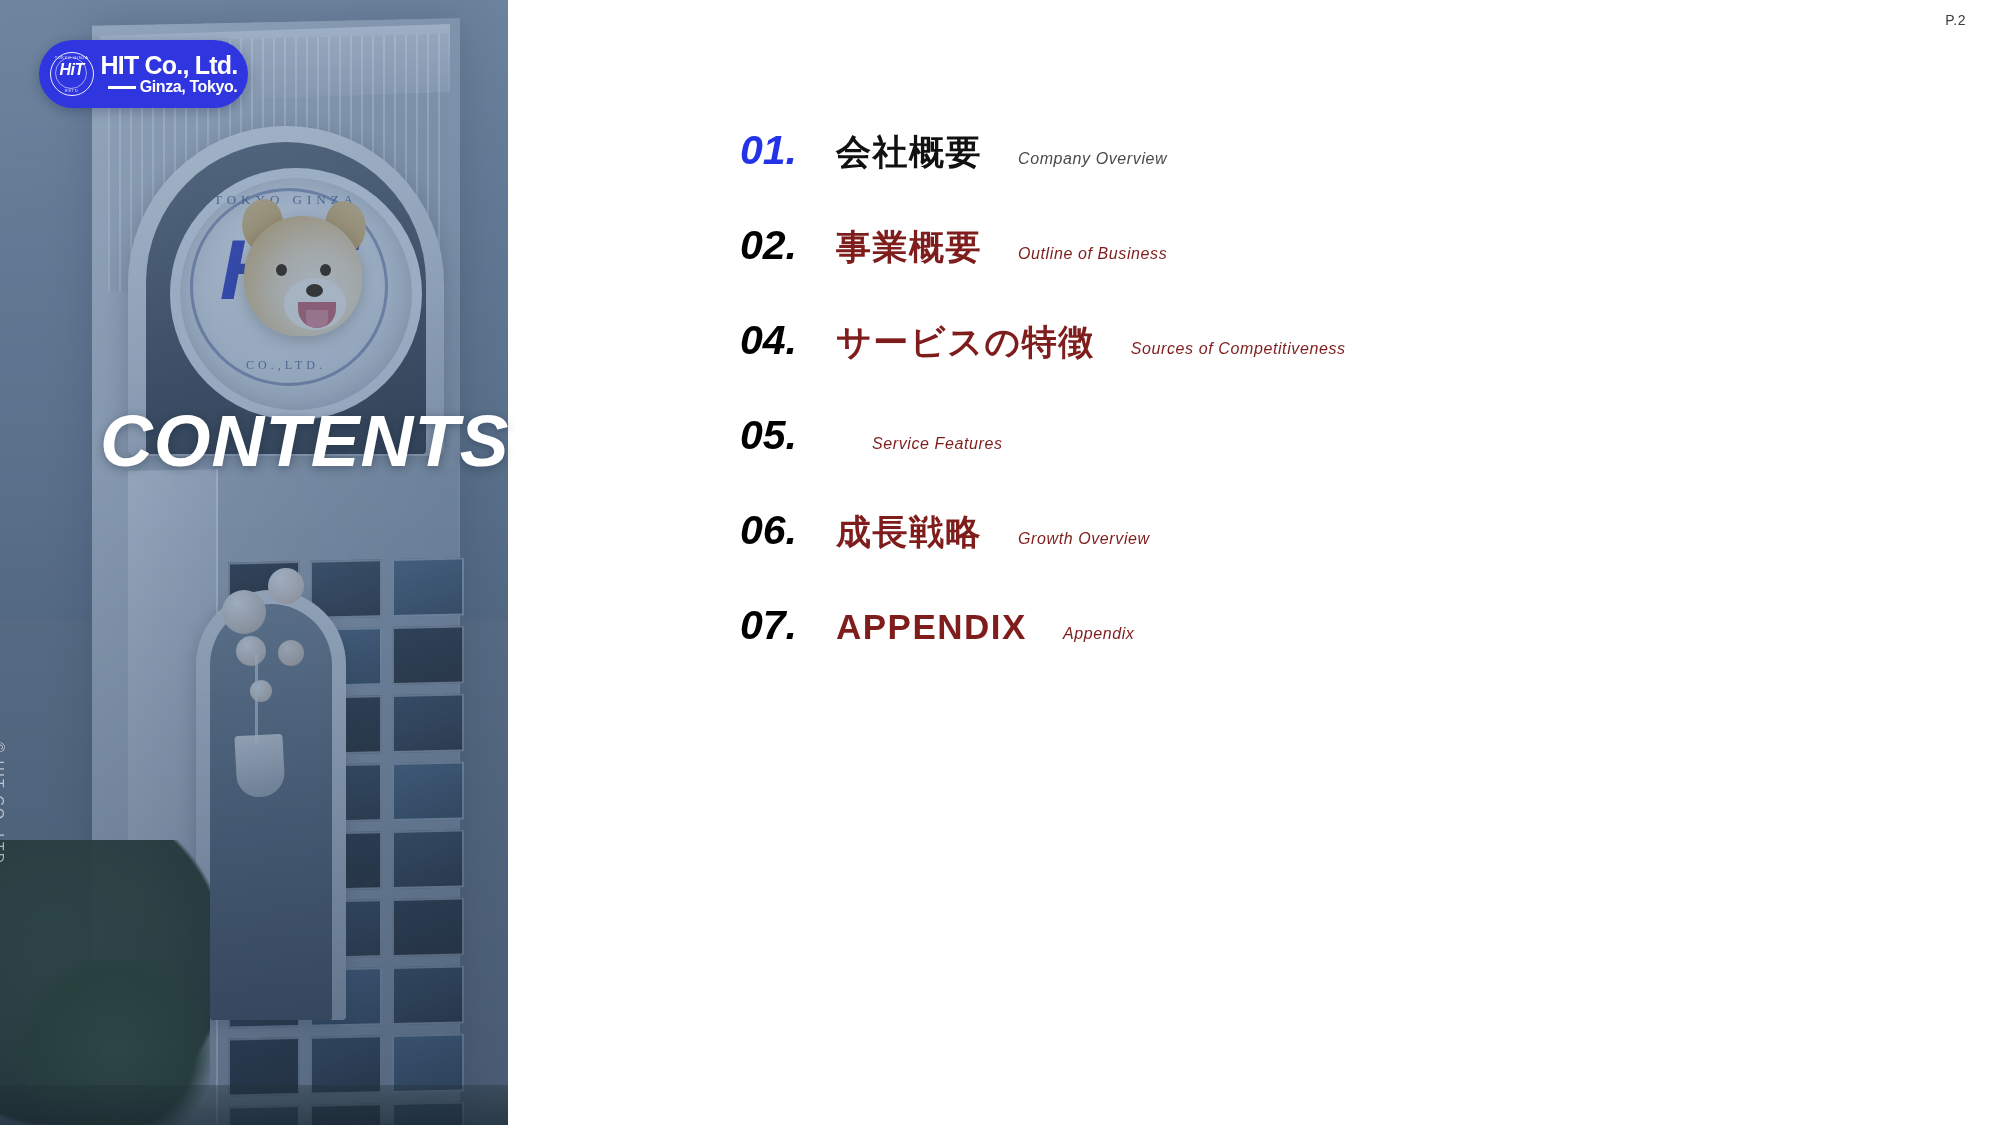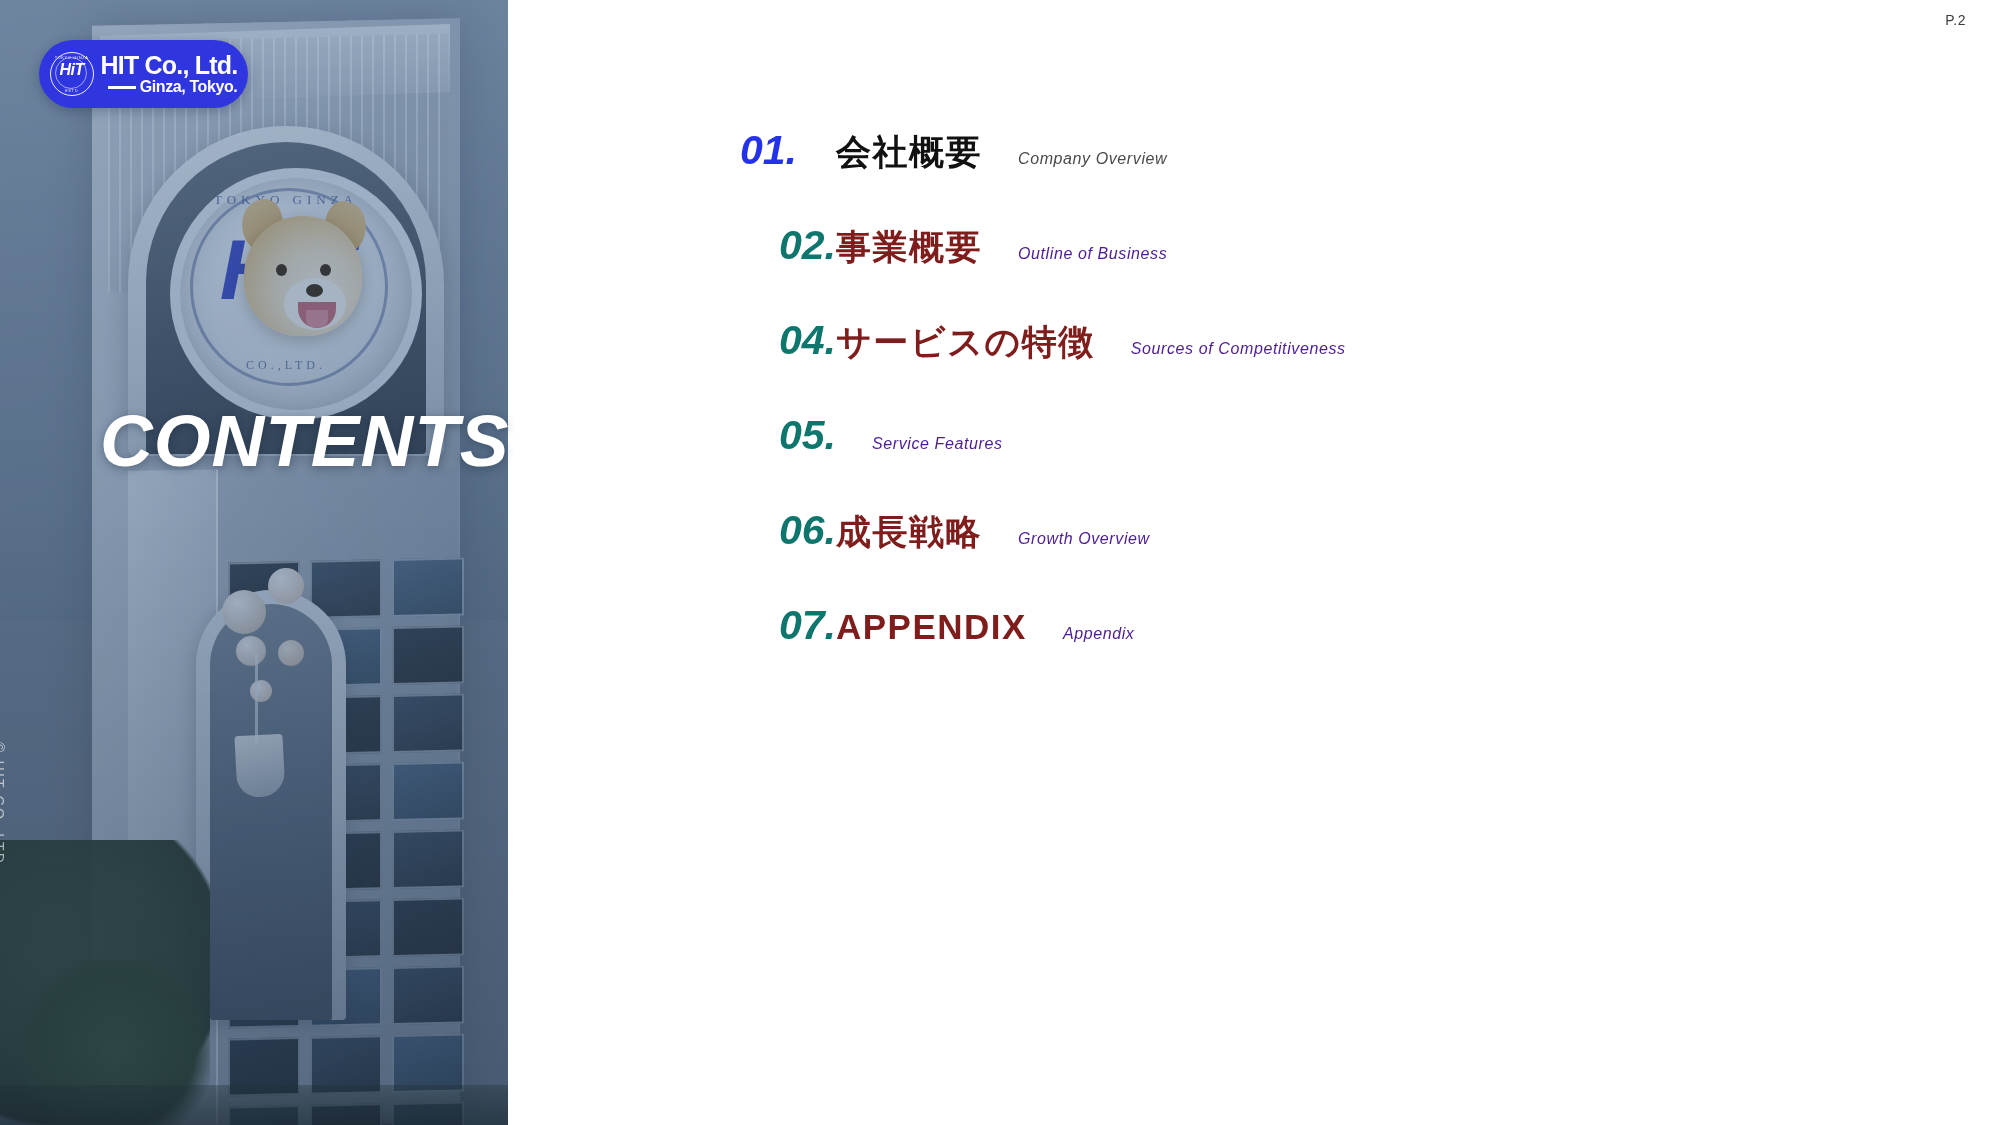--- a/index.html
+++ b/index.html
@@ -466,23 +466,23 @@
     letter-spacing: .6px;
     line-height: 1;
     margin-left: 36px;
     white-space: nowrap;
   }
   
   .toc-row.active .toc-num { color: #2433e8; }
   .toc-row.active .toc-jp  { color: #111111; }
   .toc-row.active .toc-en  { color: #4a4a4a; }
   
-  .toc-row.dim .toc-num { color: #0f766e; text-align: right; }
+  .toc-row.dim .toc-num { color: #000000; }
   .toc-row.dim .toc-jp  { color: #7f1d1d; }
-  .toc-row.dim .toc-en  { color: #4c1d95; font-style: italic; }
+  .toc-row.dim .toc-en  { color: #7f1d1d; font-style: italic; }
 
   
   .watermark {
     position: absolute;
     right: 52px;
     bottom: 52px;
     width: 300px;
     height: 78px;
     display: flex;
     align-items: center;

